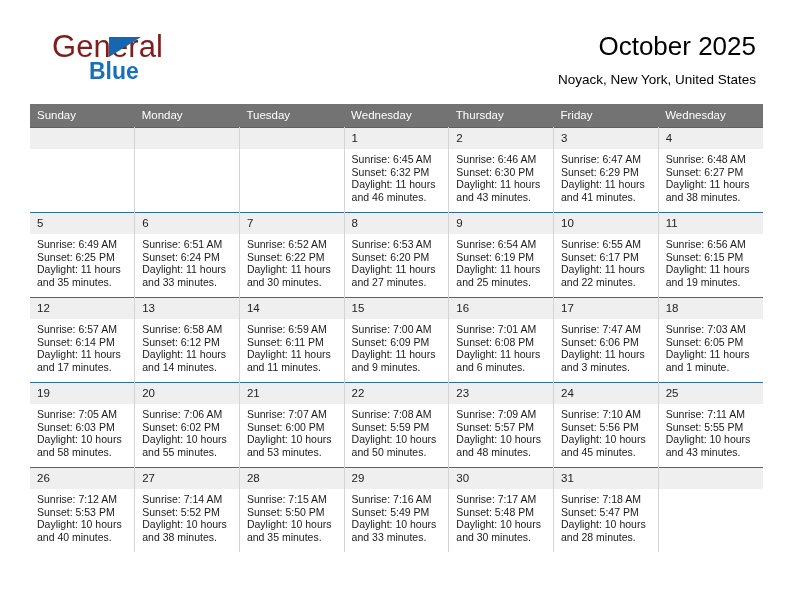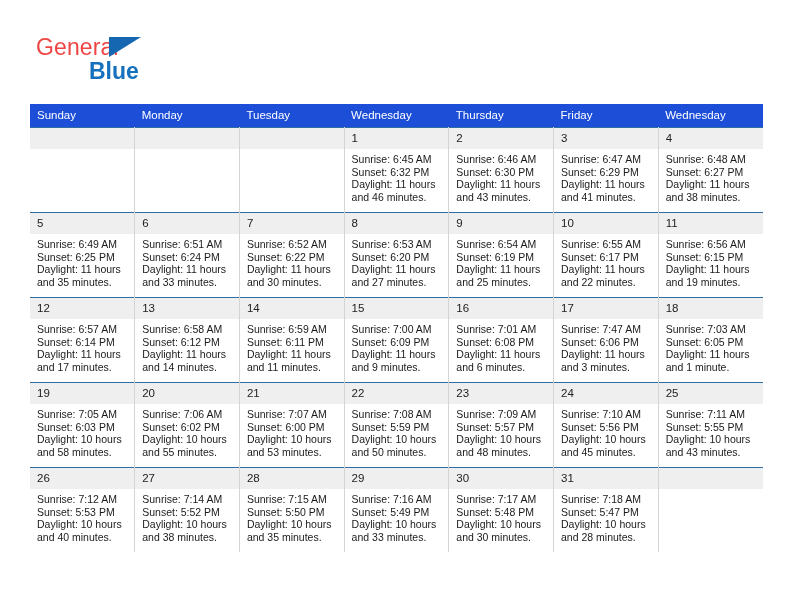--- a/index.html
+++ b/index.html
@@ -31,25 +31,25 @@
   }
   .logo {
     position: absolute;
     left: 36px;
     top: 34px;
     width: 220px;
     height: 54px;
   }
   .logo-general {
     position: absolute;
-    left: 0;
+    left: 16px;
     top: 0;
-    font-size: 23px;
+    font-size: 31px;
     letter-spacing: 0.1px;
-    color: #ef4444;
+    color: #7f1d1d;
     line-height: 26px;
   }
   .logo-triangle {
     position: absolute;
     left: 73px;
     top: 3px;
     width: 0;
     height: 0;
     border-left: 32px solid #1567b2;
     border-bottom: 20px solid transparent;
@@ -88,21 +88,21 @@
   
   .calendar {
     position: absolute;
     left: 30px;
     top: 104px;
     width: 733px;
     border-collapse: collapse;
     table-layout: fixed;
   }
   .calendar th {
-    background: #1d4ed8;
+    background: #737373;
     color: #ffffff;
     font-size: 11.5px;
     font-weight: normal;
     text-align: left;
     padding: 5px 0 5px 7px;
     height: 11px;
     line-height: 13px;
     border: none;
   }
   .calendar td {
@@ -143,20 +143,24 @@
 <div class="page">
 
   <div class="masthead">
 
     <div class="logo">
       <span class="logo-general">General</span>
       <span class="logo-triangle"></span>
       <span class="logo-blue">Blue</span>
     </div>
 
+    <div class="title-block">
+      <div class="cal-title">October 2025</div>
+      <div class="cal-subtitle">Noyack, New York, United States</div>
+    </div>
 
   </div>
 
   <table class="calendar">
     <thead>
       <tr>
         <th>Sunday</th>
         <th>Monday</th>
         <th>Tuesday</th>
         <th>Wednesday</th>

